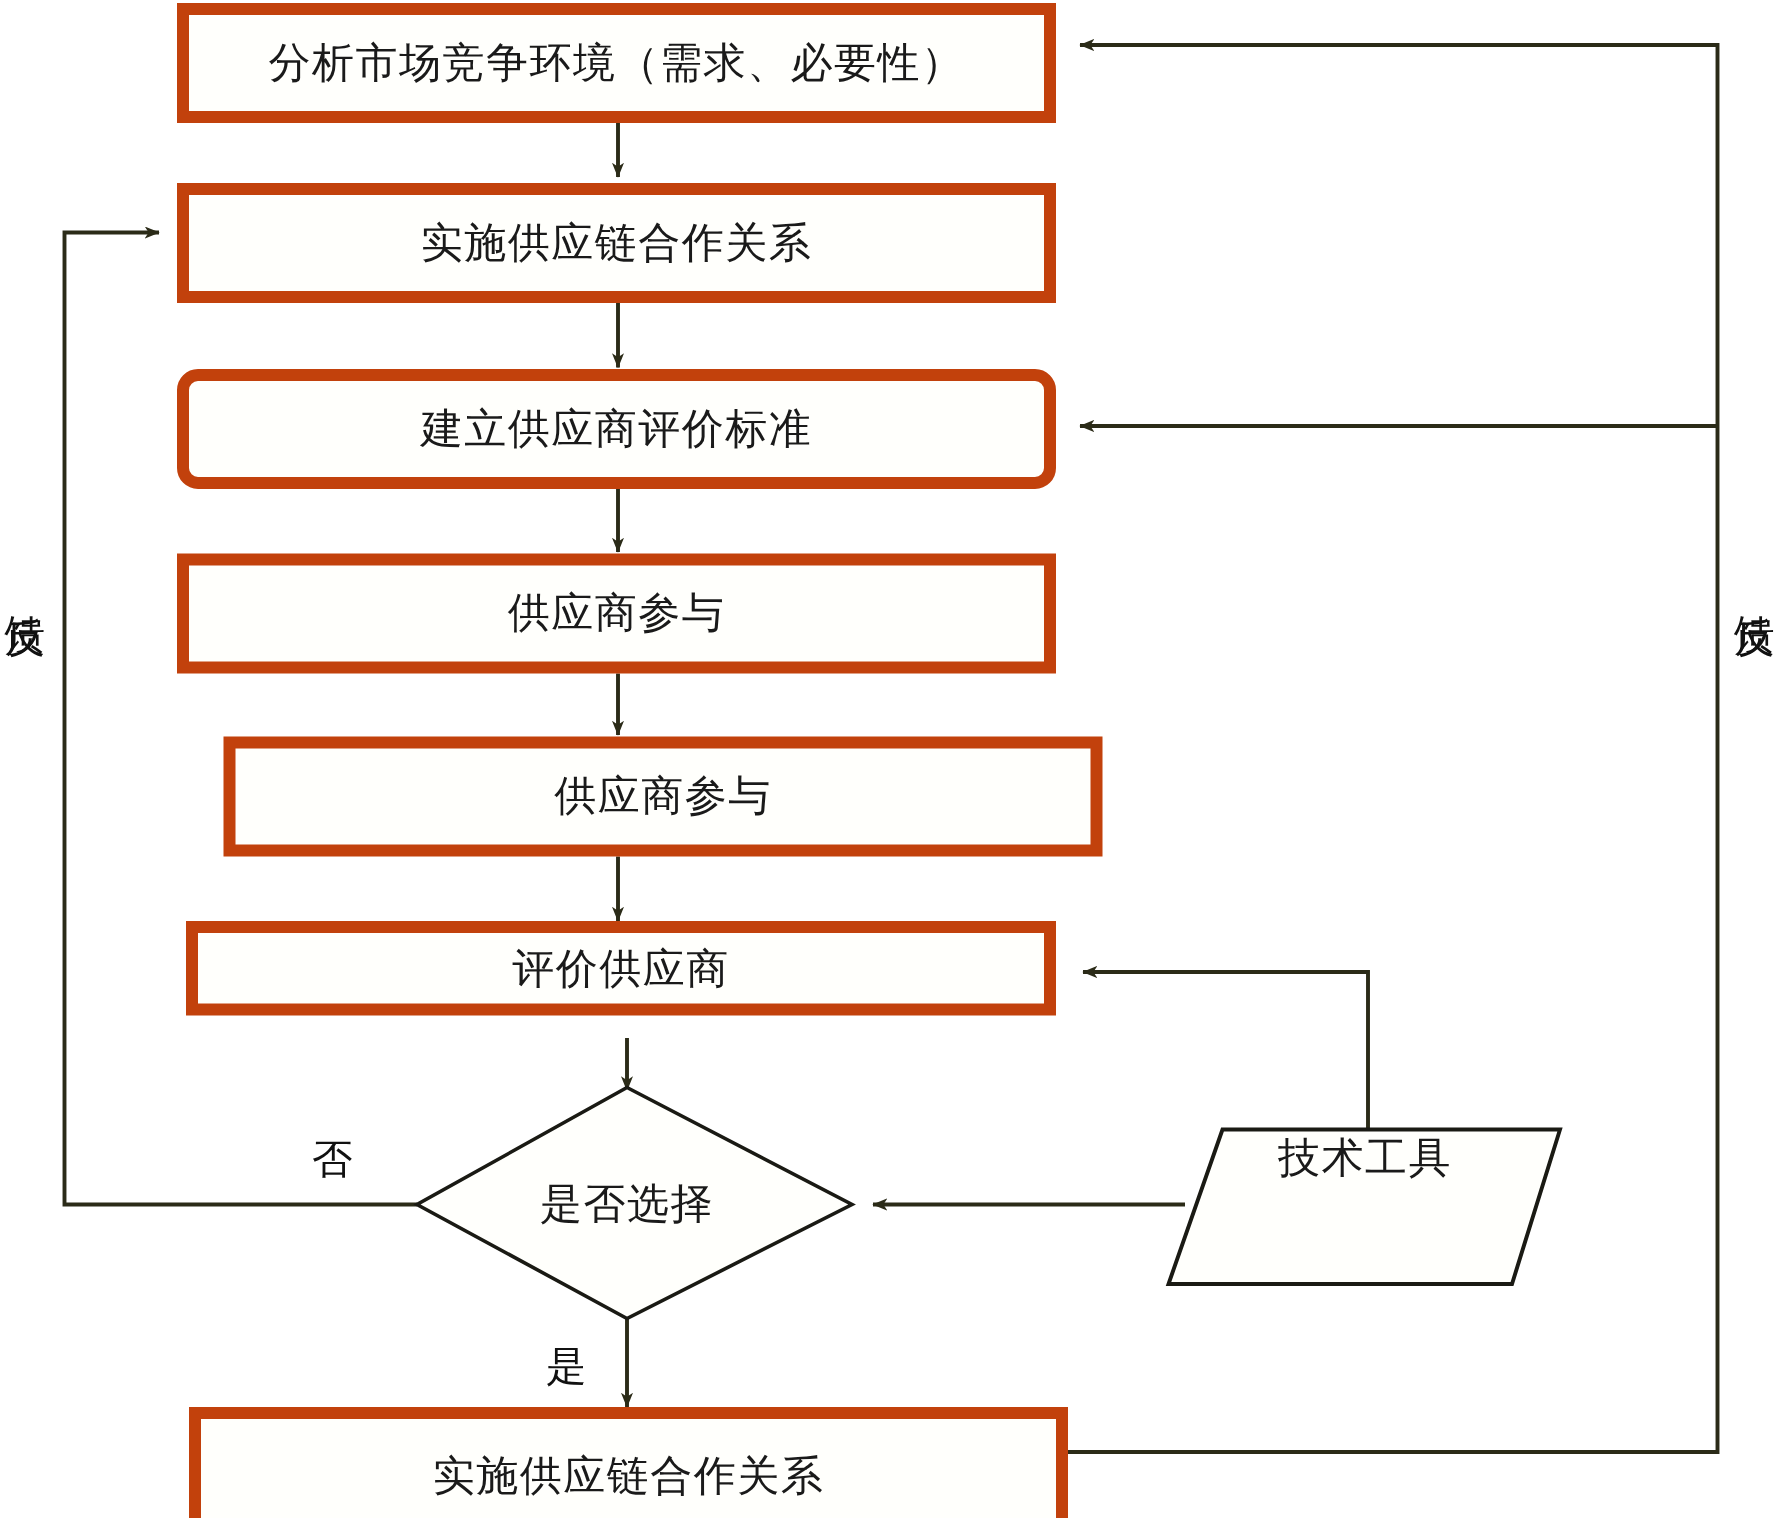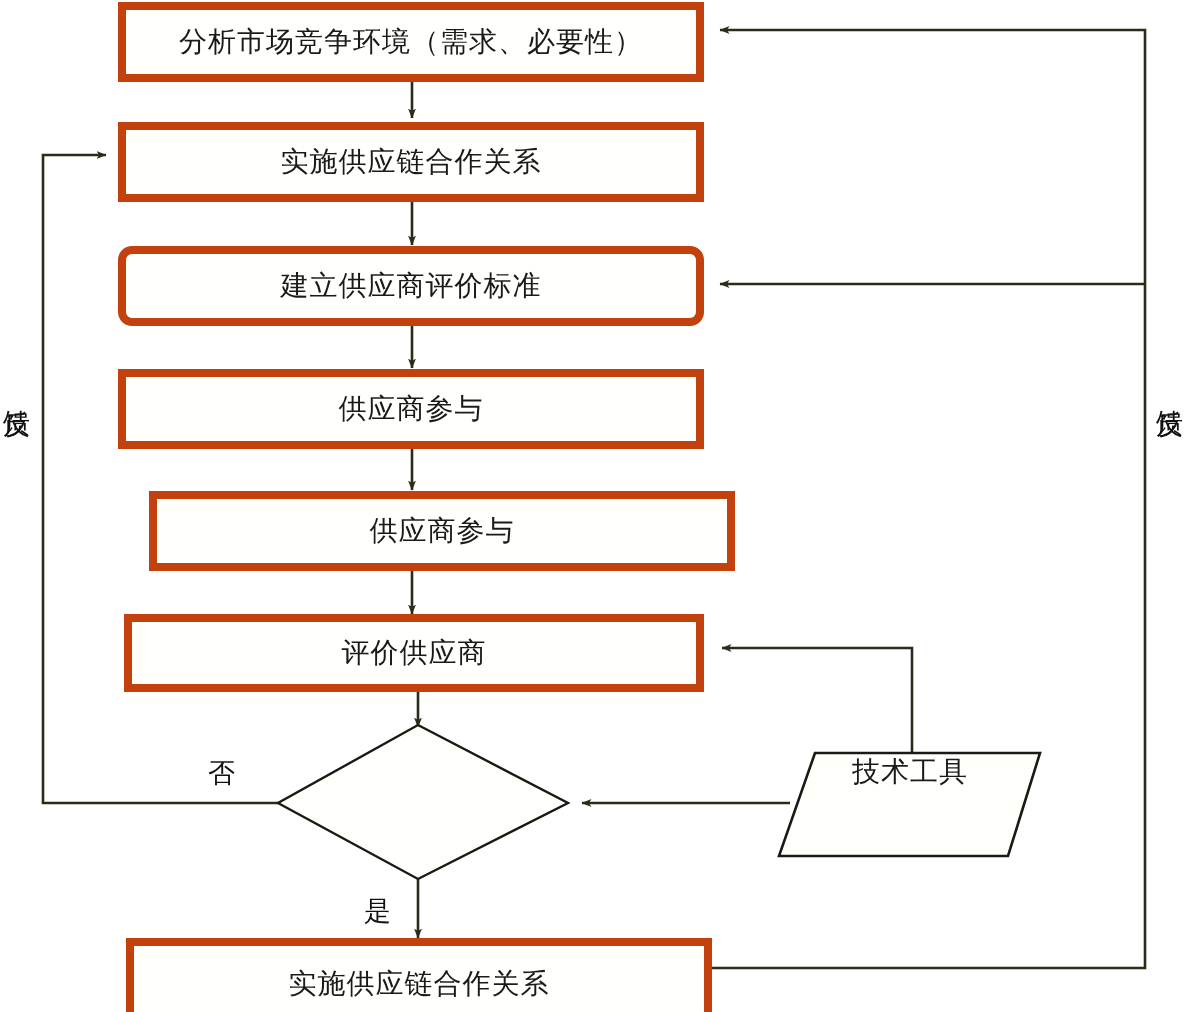--- a/index.html
+++ b/index.html
@@ -111,28 +111,31 @@
   </div>
 
   <div class="node proc" style="left:118px; top:369px; width:586px; height:80px;">
     <span>供应商参与</span>
   </div>
 
   <div class="node proc" style="left:118px; top:491px; width:586px; height:80px;margin-left:31px;">
     <span>供应商参与</span>
   </div>
 
-  <div class="node proc" style="left:124px; top:614px; width:580px; height:78px;">
+  <div class="node proc" style="left:124px; top:614px; width:580px; height:63px;">
     <span>评价供应商</span>
   </div>
 
   <div class="node proc" style="left:126px; top:938px; width:586px; height:91px;">
     <span>实施供应链合作关系</span>
   </div>
 
+  <div class="node-label" style="left:328px; top:784px; width:180px; height:38px;">
+    <span>是否选择</span>
+  </div>
 
   <div class="node-label" style="left:820px; top:753px; width:180px; height:38px;">
     <span>技术工具</span>
   </div>
 
   <div class="edge-label" style="left:208px; top:755px;">
     <span>否</span>
   </div>
 
   <div class="edge-label" style="left:364px; top:893px;">

